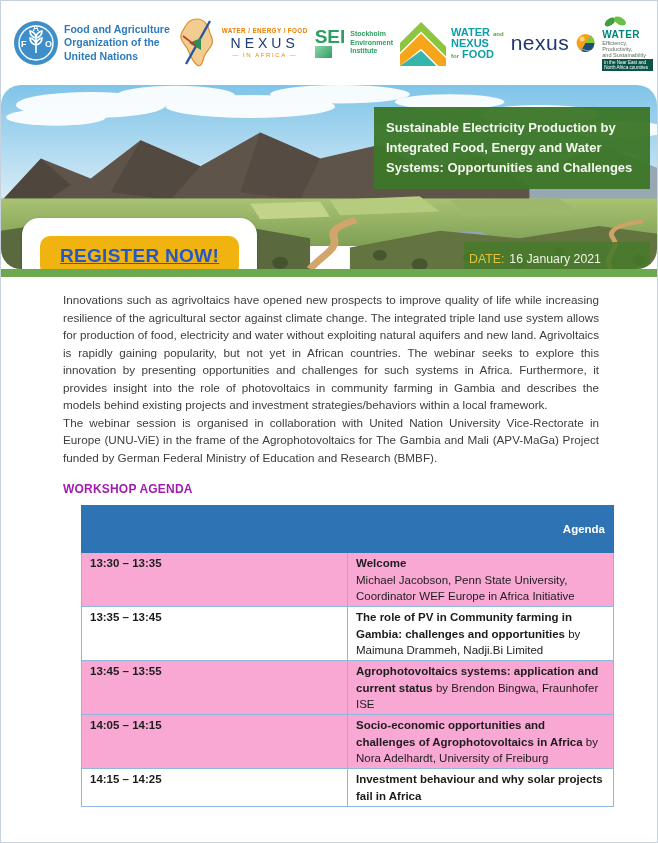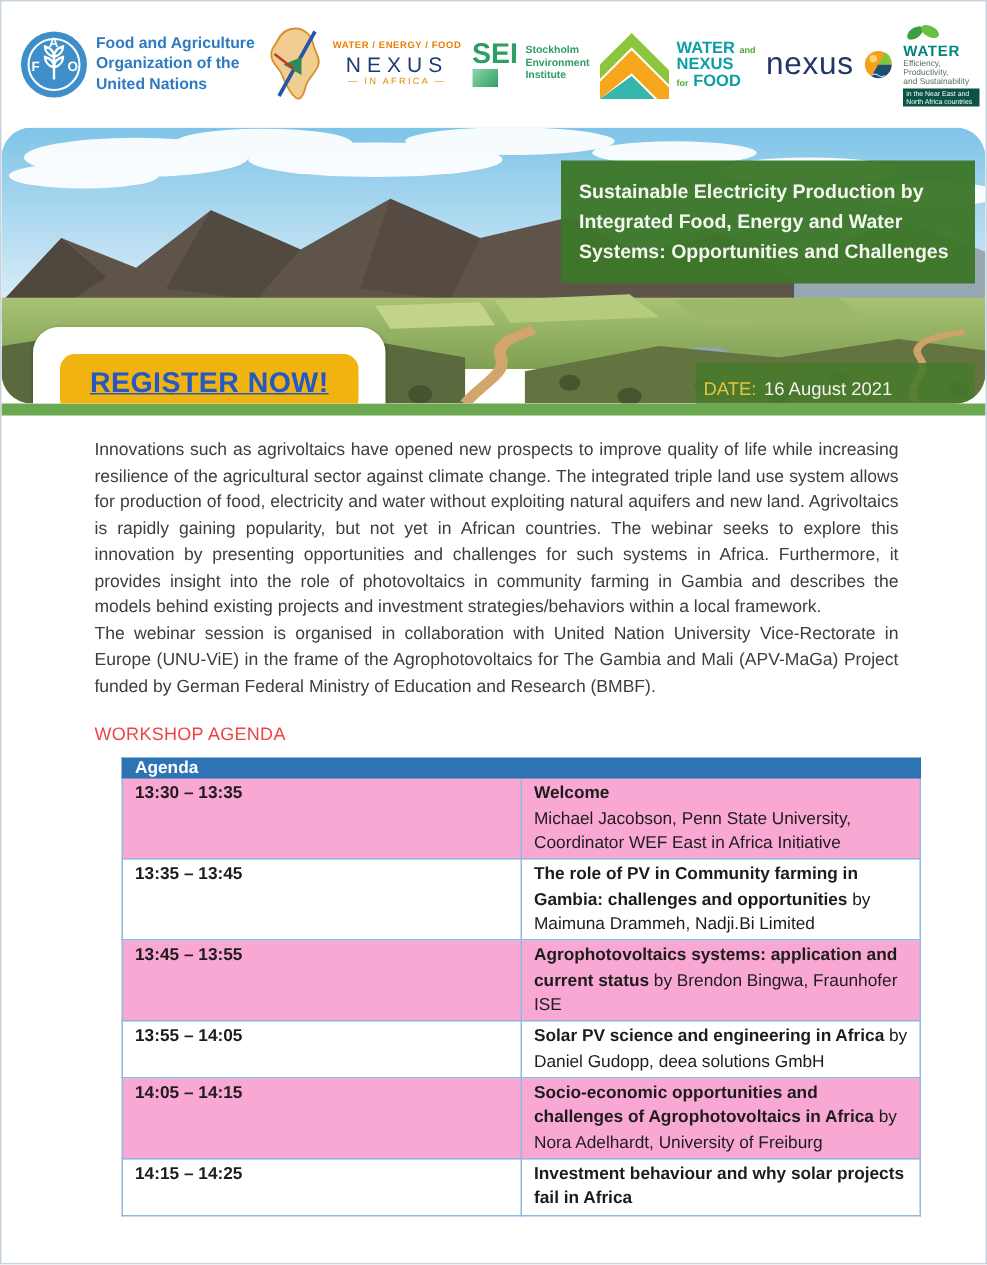--- a/index.html
+++ b/index.html
@@ -42,25 +42,25 @@
   .datebox .row{margin-bottom:7px;display:flex;}
   .datebox .row:last-child{margin-bottom:12px;}
   .dlabel{color:#e3c43c;flex:0 0 auto;margin-right:5px;}
   .dvalue{white-space:pre-line;text-align:center;}
   .dvalue.single{text-align:left;}
   .green-strip{height:8px;background:#6ba84f;flex:0 0 auto;}
 
   
   .content{padding:14px 58px 0 62px;}
   .content p{margin:0;font-size:11.7px;color:#3d3d3d;line-height:1.5;text-align:justify;}
-  .agenda-heading{margin:16px 0 9px 62px;font-weight:normal;font-size:12px;color:#ef4444;letter-spacing:.2px;}
+  .agenda-heading{margin:16px 0 9px 62px;font-weight:bold;font-size:12px;color:#a21caf;letter-spacing:.2px;}
 
   
   table.agenda{border-collapse:collapse;margin-left:80px;width:533px;font-size:11.5px;table-layout:fixed;}
-  table.agenda th{background:#2e74b5;color:#fff;text-align:left;font-size:11.5px;padding:0 8px;border:1px solid #2e74b5;}
+  table.agenda th{background:#2e74b5;color:#fff;text-align:right;font-size:11.5px;padding:17px 8px;border:1px solid #2e74b5;}
   table.agenda td{border:1px solid #8fb8e0;padding:2px 8px;vertical-align:top;line-height:1.42;color:#1c1c1c;}
   td.time-cell{width:96px;font-weight:bold;white-space:nowrap;}
   tr.row-alt{background:#f9a8d4;}
   tr.row-plain{background:#ffffff;}
   .topic-title{font-weight:bold;text-align:center;}
   .topic-speaker{font-weight:normal;}
 </style>
 </head>
 <body>
 
@@ -204,21 +204,21 @@
 
     <button class="register">
       <div class="register-inner">
         <span>REGISTER NOW!</span>
       </div>
     </button>
 
     <div class="datebox">
       <div class="row">
         <span class="dlabel">DATE:</span>
-        <span class="dvalue single">16 August 2021</span>
+        <span class="dvalue single">16 January 2021</span>
       </div>
       <div class="row">
         <span class="dlabel">TIME:</span>
         <span class="dvalue">13:30 to 15:00 Rome
 Time (GMT +1)</span>
       </div>
     </div>
   </div>
   <div class="green-strip"></div>
 
@@ -231,34 +231,30 @@
 
   <table class="agenda">
     <thead>
       <tr>
           <th colspan="2">Agenda</th>
         </tr>
     </thead>
     <tbody>
         <tr class="row-alt">
           <td class="time-cell">13:30 – 13:35</td>
-          <td><span class="topic-title">Welcome</span><div class="topic-speaker">Michael Jacobson, Penn State University, Coordinator WEF East in Africa Initiative</div></td>
+          <td><span class="topic-title">Welcome</span><div class="topic-speaker">Michael Jacobson, Penn State University, Coordinator WEF Europe in Africa Initiative</div></td>
         </tr>
         <tr class="row-plain">
           <td class="time-cell">13:35 – 13:45</td>
           <td><span class="topic-title">The role of PV in Community farming in Gambia: challenges and opportunities</span><span class="topic-speaker"> by Maimuna Drammeh, Nadji.Bi Limited</span></td>
         </tr>
         <tr class="row-alt">
           <td class="time-cell">13:45 – 13:55</td>
           <td><span class="topic-title">Agrophotovoltaics systems: application and current status</span><span class="topic-speaker"> by Brendon Bingwa, Fraunhofer ISE</span></td>
         </tr>
-        <tr class="row-plain">
-          <td class="time-cell">13:55 – 14:05</td>
-          <td><span class="topic-title">Solar PV science and engineering in Africa</span><span class="topic-speaker"> by Daniel Gudopp, deea solutions GmbH</span></td>
-        </tr>
         <tr class="row-alt">
           <td class="time-cell">14:05 – 14:15</td>
           <td><span class="topic-title">Socio-economic opportunities and challenges of Agrophotovoltaics in Africa</span><span class="topic-speaker"> by Nora Adelhardt, University of Freiburg</span></td>
         </tr>
         <tr class="row-plain">
           <td class="time-cell">14:15 – 14:25</td>
           <td><span class="topic-title">Investment behaviour and why solar projects fail in Africa</span></td>
         </tr>
       </tbody>
   </table>

